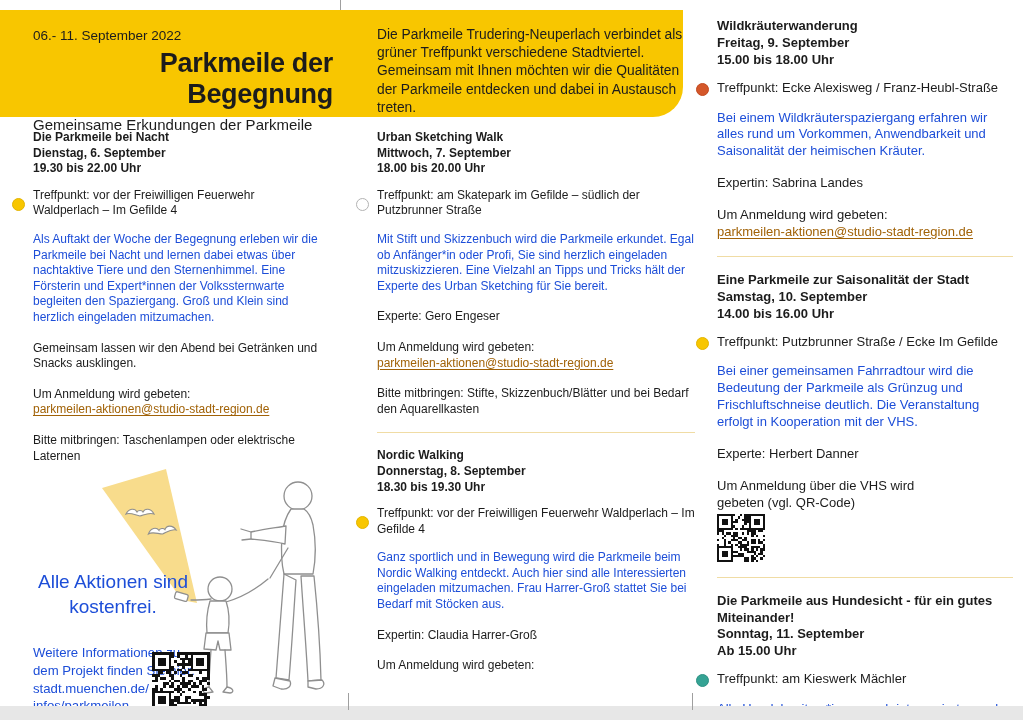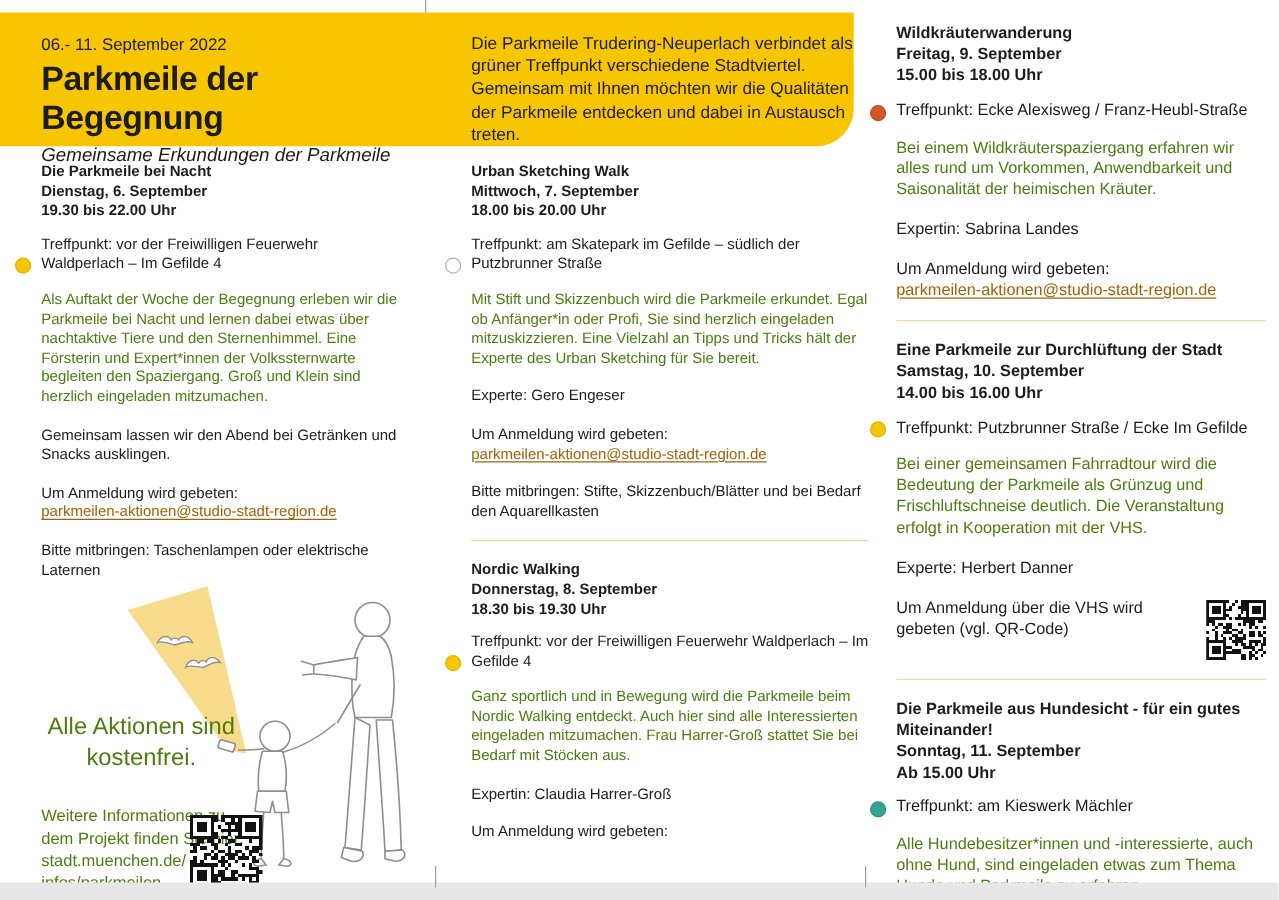--- a/index.html
+++ b/index.html
@@ -3,38 +3,38 @@
 <meta charset="utf-8">
 <style>
   html,body{margin:0;padding:0;background:#ffffff;}
   .sheet{position:relative;width:1023px;height:720px;background:#ffffff;overflow:hidden;
          font-family:"Liberation Sans","DejaVu Sans",sans-serif;color:#1c1c1c;}
   
   .masthead{position:absolute;left:0;top:10px;width:683px;height:107px;background:#F8C600;
             border-bottom-right-radius:30px;}
   .mast-left{position:absolute;left:33px;top:18px;width:300px;}
   .mast-date{font-size:13.5px;margin-bottom:5px;}
-  .mast-title{font-size:27px;font-weight:bold;letter-spacing:-0.3px;margin-bottom:6px;}
-  .mast-sub{font-size:15px;font-style:italic;}
+  .mast-title{font-size:27px;font-weight:bold;letter-spacing:-0.3px;margin-bottom:6px;text-align:right;}
+  .mast-sub{font-size:15px;}
   .mast-intro{position:absolute;left:377px;top:16px;width:306px;font-size:13.8px;line-height:1.32;}
   
   .col{position:absolute;font-size:12px;line-height:1.3;}
   .col1{left:33px;top:130px;width:285px;}
   .col2{left:377px;top:130px;width:318px;}
   .col3{left:717px;top:18px;width:296px;font-size:13px;}
   .ev-head{font-weight:bold;margin:0 0 11px 0;}
-  .meeting{display:flex;align-items:flex-end;margin:0 0 13px -21px;}
+  .meeting{display:flex;align-items:center;margin:0 0 13px -21px;}
   .dot{flex:0 0 13px;width:13px;height:13px;border-radius:50%;margin:2px 8px 0 0;
        border:1px solid transparent;box-sizing:border-box;}
   .para{margin:0 0 15px 0;}
-  .gray{color:#4d7c0f;}
+  .gray{color:#1d4ed8;}
   .signup{margin:0 0 15px 0;}
   a.mail{color:#a16207;text-decoration:underline;text-underline-offset:2px;}
   .divider{border:none;border-top:1px solid #F0DCA4;margin:15px 0 15px 0;}
-  .vhs-row{display:flex;justify-content:space-between;align-items:flex-start;margin:0 0 15px 0;}
+  .vhs-row{display:flex;justify-content:space-between;align-items:flex-start;margin:0 0 15px 0;flex-direction:column;}
   .vhs-row .txt{width:218px;}
   
   .qr{display:block;}
   .qr svg{display:block;width:100%;height:100%;}
   .qr-col1{position:absolute;left:152px;top:652px;width:58px;height:58px;}
   .qr-col3{width:48px;height:48px;margin-top:2px;}
   
   .free-note{position:absolute;left:33px;top:570px;width:160px;font-size:19px;line-height:1.3;text-align:center;}
   .more-info{position:absolute;left:33px;top:644px;width:162px;font-size:13.2px;line-height:1.35;white-space:pre-line;}
   
@@ -326,21 +326,21 @@
       <p class="para gray">Bei einem Wildkräuterspaziergang erfahren wir alles rund um Vorkommen, Anwendbarkeit und Saisonalität der heimischen Kräuter.</p>
       <p class="para">Expertin: Sabrina Landes</p>
       <div class="signup">
         <div>Um Anmeldung wird gebeten:</div>
         <a class="mail" href="#">parkmeilen-aktionen@studio-stadt-region.de</a>
       </div>
     </div>
     <hr class="divider">
     <div>
       <div class="ev-head">
-        <div>Eine Parkmeile zur Durchlüftung der Stadt</div>
+        <div>Eine Parkmeile zur Saisonalität der Stadt</div>
         <div>Samstag, 10. September</div>
         <div>14.00 bis 16.00 Uhr</div>
       </div>
       <div class="meeting">
         <span class="dot" style="background: rgb(248, 198, 0); border-color: rgb(227, 180, 0);"></span>
         <span>Treffpunkt: Putzbrunner Straße / Ecke Im Gefilde</span>
       </div>
       <p class="para gray">Bei einer gemeinsamen Fahrradtour wird die Bedeutung der Parkmeile als Grünzug und Frischluftschneise deutlich. Die Veranstaltung erfolgt in Kooperation mit der VHS.</p>
       <p class="para">Experte: Herbert Danner</p>
       <div class="vhs-row">

